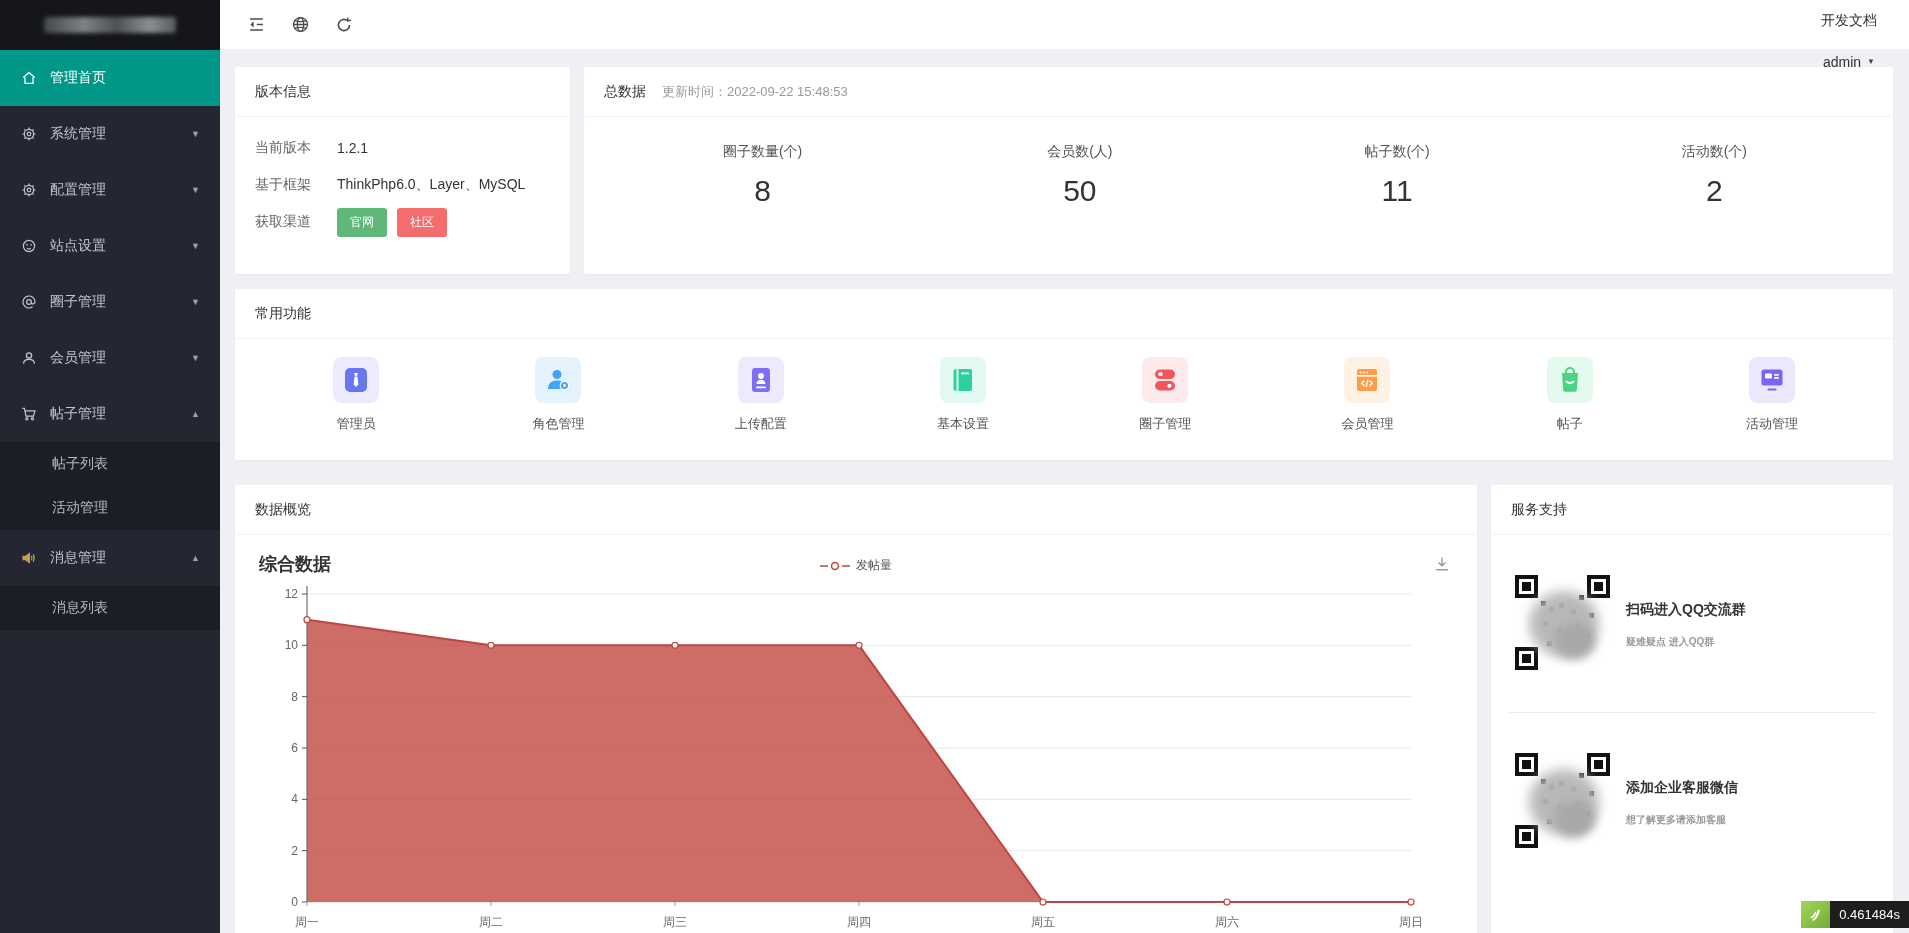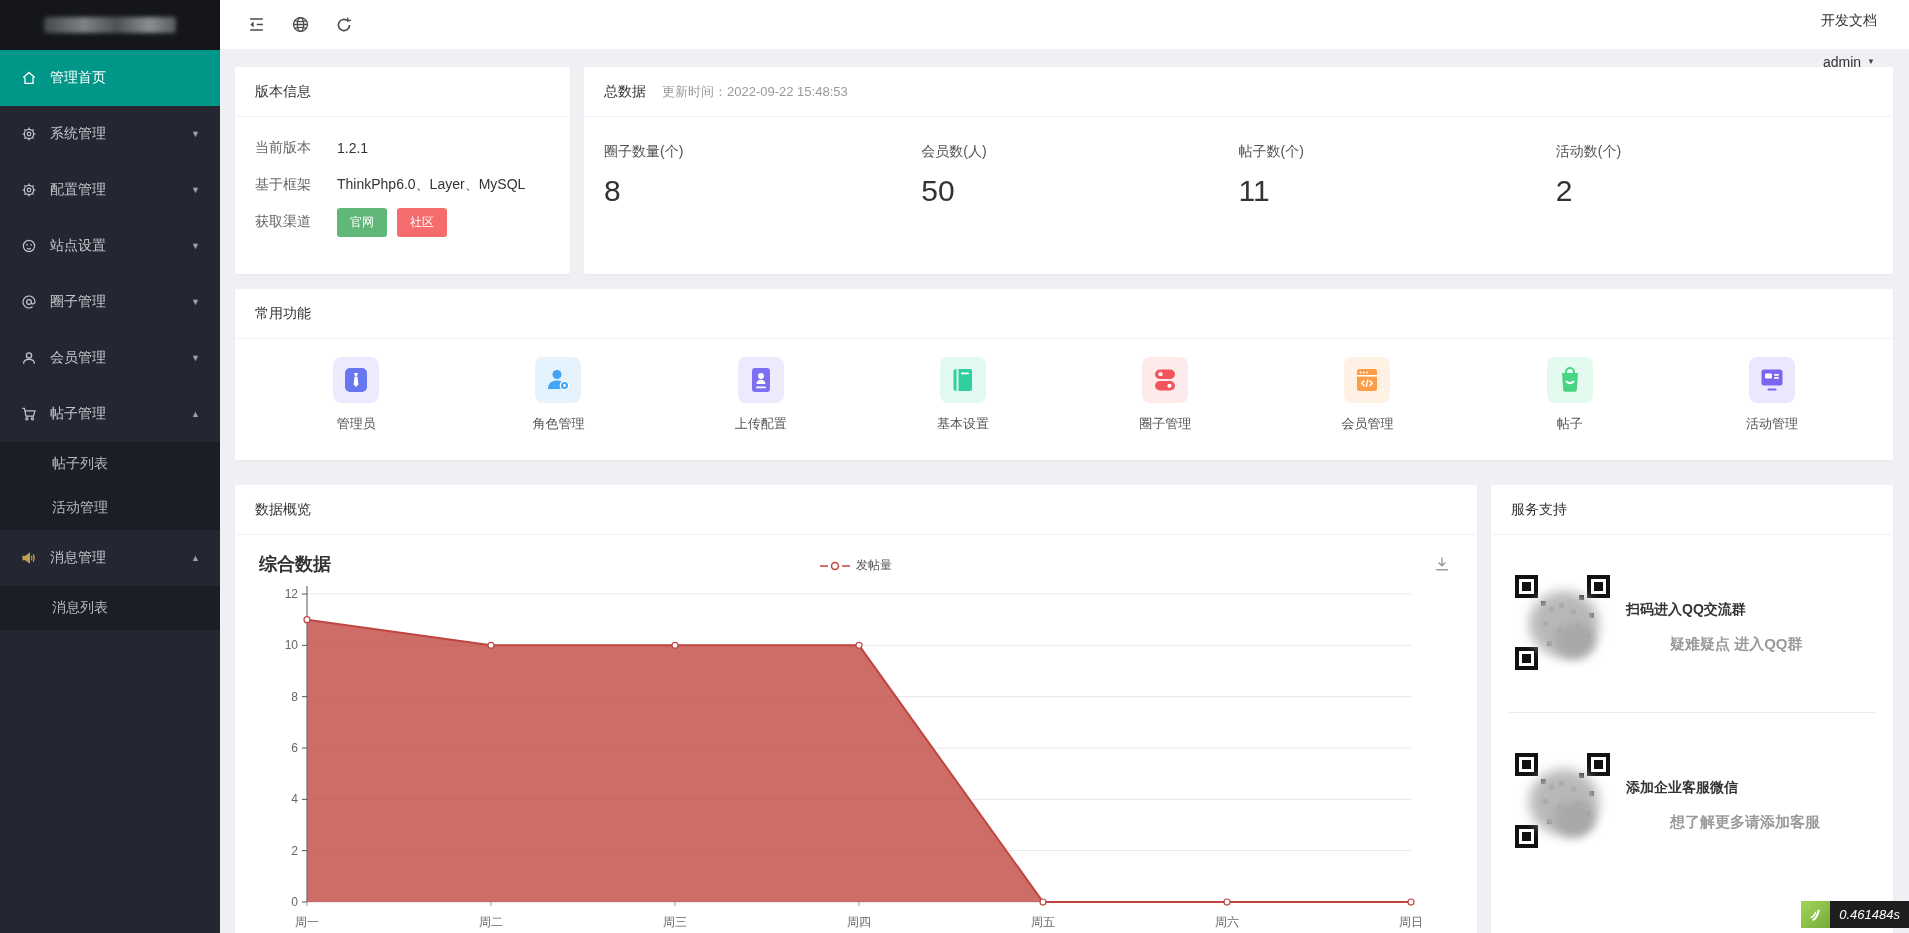--- a/index.html
+++ b/index.html
@@ -47,21 +47,21 @@
 
   .row1 { display:flex; gap:14px; height:207px; flex:none; }
   .version-card { width:335px; flex:none; }
   .version-body { padding:16px 20px; }
   .vrow { display:flex; align-items:center; height:30px; margin-bottom:7px; font-size:14px; }
   .vlabel { color:#666; width:82px; flex:none; }
   .vvalue { color:#333; }
   .vbtn { border:none; color:#fff; font-size:12px; padding:6px 13px; border-radius:3px;
     margin-right:10px; cursor:pointer; font-family:inherit; }
 
-  .stats-card { flex:1; min-width:0; }
+  .stats-card { flex:1; min-width:0;text-align:center; }
   .stats-card .card-header { display:flex; align-items:center; gap:16px; }
   .upd { font-size:13px; color:#9a9a9a; }
   .stats-body { display:flex; padding:26px 20px 0; }
   .stat-col { width:25%; }
   .stat-label { font-size:14px; color:#555; }
   .stat-value { font-size:30px; color:#333; margin-top:13px; }
 
   .quick-card { height:171px; flex:none; margin-top:15px; }
   .quick-row { display:flex; padding:18px 20px 0; }
   .quick-item { flex:1; display:flex; flex-direction:column; align-items:center; cursor:pointer; }
@@ -74,38 +74,38 @@
   .chart-title { font-size:18px; font-weight:bold; color:#333; height:26px; line-height:26px; }
   .legend { position:absolute; left:50%; top:22px; transform:translateX(-50%);
     display:flex; align-items:center; gap:6px; font-size:12px; color:#555; cursor:pointer; }
   .dl-btn { position:absolute; right:26px; top:20px; color:#999; cursor:pointer; }
 
   .support-card { flex:1; min-width:0; }
   .support-section { display:flex; align-items:flex-start; gap:16px; padding:40px 24px 42px;font-weight:bold; }
   .support-divider { border-bottom:1px solid #ececf0; margin:0 18px; }
   .sp-text { margin-top:26px; }
   .sp-title { font-size:14px; color:#333; }
-  .sp-desc { font-size:15px; color:#9a9a9a; margin-top:16px;margin-left:44px; }
+  .sp-desc { font-size:10px; color:#9a9a9a; margin-top:16px; }
 
   
   .qr { width:95px; height:95px; position:relative; flex:none; background:#fff; overflow:hidden; }
   .qr-f { position:absolute; width:23px; height:23px; border:4px solid #111; background:#fff; }
   .qr-f::after { content:''; position:absolute; inset:3px; background:#111; }
   .qr-f.tl { top:0; left:0; } .qr-f.tr { top:0; right:0; } .qr-f.bl { bottom:0; left:0; }
   .qr-dots { position:absolute; width:5px; height:5px; background:#111; top:32px; left:34px;
     box-shadow:10px -4px 0 #111,22px 2px 0 #111,30px -12px 0 #111,-6px 14px 0 #111,
     8px 20px 0 #111,26px 16px 0 #111,36px 26px 0 #111,-2px 34px 0 #111,16px 36px 0 #111,
     40px 6px 0 #111,-8px -6px 0 #111; }
   .qr-blur { position:absolute; width:70px; height:66px; left:14px; top:16px; border-radius:50%;
     background:#b5b5b5; filter:blur(6px); opacity:.95; }
   .qr-blur2 { position:absolute; width:40px; height:36px; left:40px; top:48px; border-radius:50%;
     background:#a8a8a8; filter:blur(5px); }
 
   
-  .debug-badge { position:fixed; right:0; bottom:0; display:flex; align-items:center; height:38px; z-index:50;font-style:italic; }
+  .debug-badge { position:fixed; right:0; bottom:0; display:flex; align-items:center; height:38px; z-index:50; }
   .dbg-logo { width:29px; height:27px; background:linear-gradient(135deg,#a4d45a,#74ad38);
     display:flex; align-items:center; justify-content:center; }
   .dbg-time { background:#1e1e1e; color:#fff; height:27px; display:flex; align-items:center;
     padding:0 9px; font-size:13px; }
 
   svg { display:block; }
   text { font-family:"Liberation Sans","DejaVu Sans",sans-serif; }
 </style>
 </head>
 <body>

